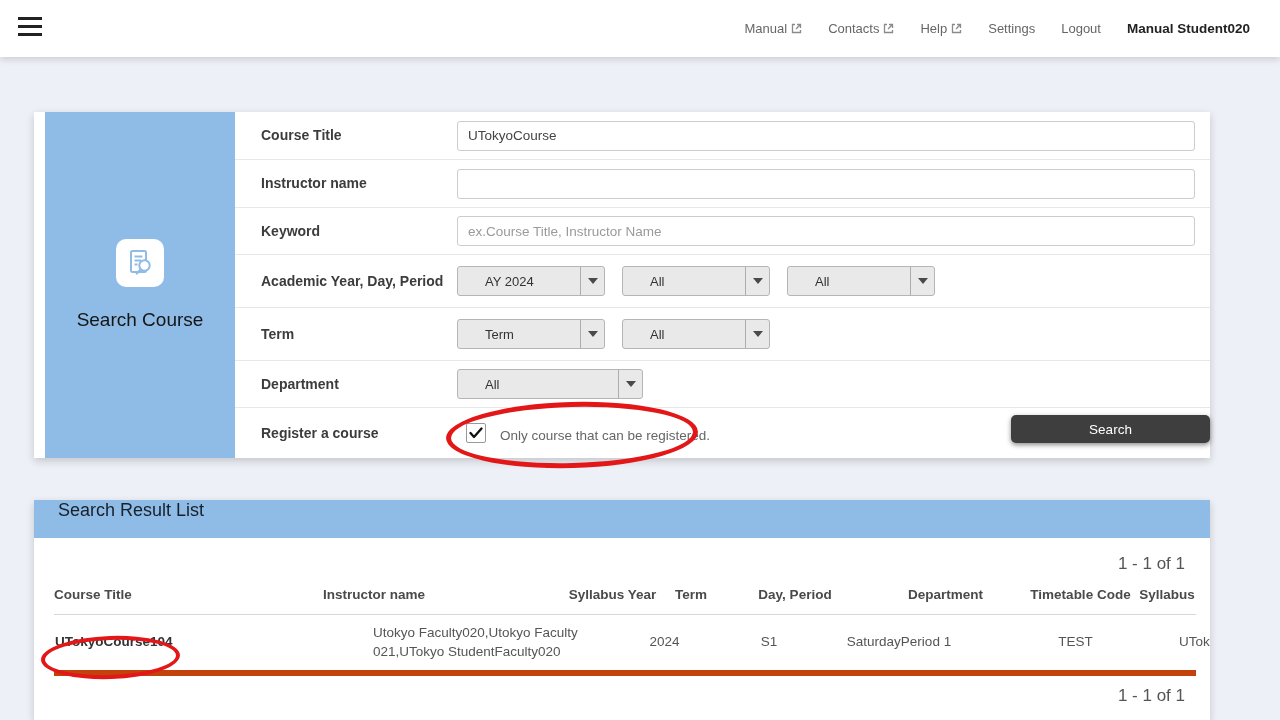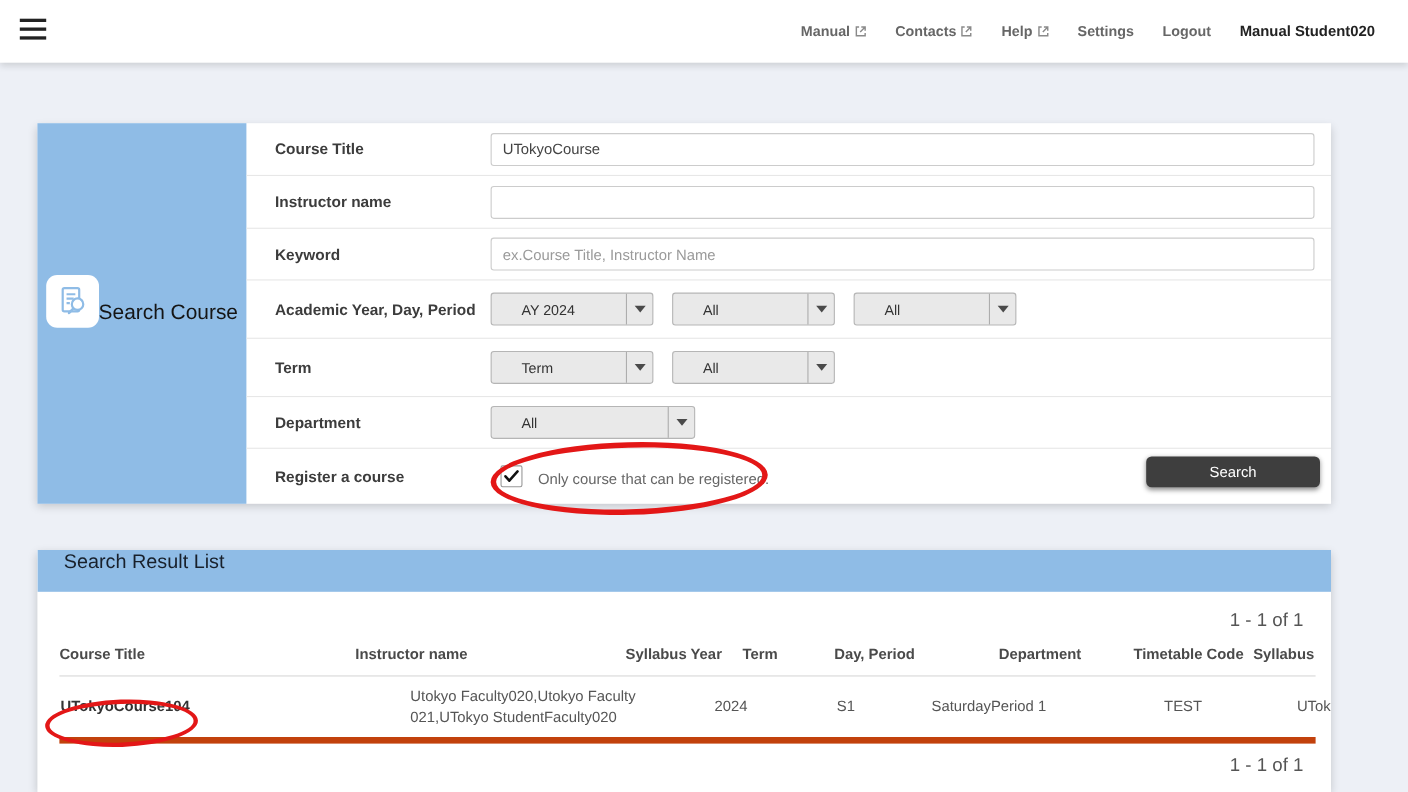--- a/index.html
+++ b/index.html
@@ -16,32 +16,32 @@
     position:absolute; top:0; left:0; width:1280px; height:57px;
     background:#fff; box-shadow:0 3px 6px rgba(0,0,0,0.13);
     z-index:10;
   }
   .hamburger { position:absolute; left:18px; top:17px; width:24px; height:22px; cursor:pointer; }
   .hamburger span { display:block; width:24px; height:3px; background:#222; margin-bottom:5px; }
   .topnav {
     position:absolute; right:30px; top:0; height:57px;
     display:flex; align-items:center; gap:26px;
   }
-  .topnav .navitem { font-size:13px; color:#666; display:flex; align-items:center; gap:4px; cursor:pointer;font-weight:bold; }
+  .topnav .navitem { font-size:13px; color:#666; display:flex; align-items:center; gap:4px; cursor:pointer; }
   .topnav .username { font-size:13.5px; color:#222; font-weight:bold; }
   .extlink svg { display:block; }
   
   .search-card {
     position:absolute; left:34px; top:112px; width:1176px; height:346px;
     background:#fff; box-shadow:0 3px 8px rgba(0,0,0,0.18);
     display:flex;
   }
   .side-panel {
     width:190px; background:#8fbce6; flex-shrink:0;
-    display:flex; flex-direction:row; align-items:center; justify-content:center;
+    display:flex; flex-direction:column; align-items:center; justify-content:center;margin-left:11px;
   }
   .side-icon { width:48px; height:48px; background:#fff; border-radius:10px;
     display:flex; align-items:center; justify-content:center; margin-bottom:22px; }
   .side-title { font-size:19px; color:#151515; }
   .form-area { flex:1; display:flex; flex-direction:column; }
   .form-row {
     display:flex; align-items:center; padding-left:26px;
     border-bottom:1px solid #e7e7e7;
   }
   .form-row:last-child { border-bottom:none; }
@@ -62,21 +62,21 @@
   .dropdown.wide { width:186px; }
   .dd-value { flex:1; display:flex; align-items:center; padding:0 10px; font-size:13px; color:#333;margin-left:17px; }
   .dd-arrow { width:24px; border-left:1px solid #adadad; display:flex; align-items:center; justify-content:center; }
   .tri { width:0; height:0; border-left:5px solid transparent; border-right:5px solid transparent; border-top:6px solid #4a4a4a; }
   .checkbox {
     width:20px; height:20px; border:1px solid #999; border-radius:2px; background:#fff;
     display:flex; align-items:center; justify-content:center; margin-left:9px; cursor:pointer; flex-shrink:0;
   }
   .chk-label { margin-left:14px; font-size:13.5px; color:#666; }
   .search-btn {
-    position:absolute; right:10px; width:158px; height:28px;
+    position:absolute; right:0; width:199px; height:28px;
     background:#3e3e3e; color:#fff; font-size:13.5px; font-family:inherit;
     border:none; border-radius:5px; box-shadow:0 2px 5px rgba(0,0,0,0.45); cursor:pointer;
   }
   
   .results-card {
     position:absolute; left:34px; top:500px; width:1176px; height:220px;
     background:#fff; box-shadow:0 3px 8px rgba(0,0,0,0.18); overflow:hidden;
   }
   .results-header {
     height:38px; background:#8fbce6; display:flex; align-items:flex-start; padding-left:24px;

